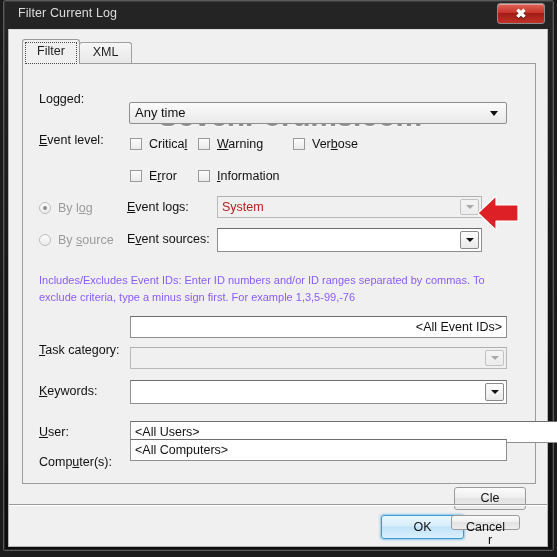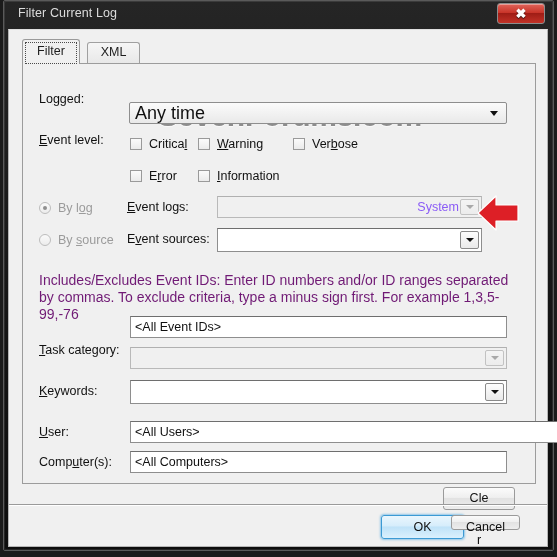--- a/index.html
+++ b/index.html
@@ -124,21 +124,21 @@
     z-index: 3;
   }
   .tab.active span { line-height: 22px; text-align: center; }
   .tab-focus {
     position: absolute;
     left: 2px; top: 2px; right: 2px; bottom: 0px;
     border: 1px dotted #4a4a4a;
     pointer-events: none;
   }
   #tab-filter { left: 0px; width: 58px; }
-  #tab-xml    { left: 57px; width: 53px; margin-left: 8px; }
+  #tab-xml    { left: 57px; width: 53px; }
 
   
   .tabpanel {
     position: absolute;
     left: 13px; top: 33px;
     width: 514px; height: 421px;
     box-sizing: border-box;
     background: #f0f0f0;
     border: 1px solid #9c9c9c;
     border-top-color: #9c9c9c;
@@ -182,21 +182,21 @@
     line-height: 21px;
     white-space: nowrap;
     overflow: hidden;
   }
   .field.noarrow .val { right: 4px; }
   .field.disabled {
     background: #f0f0f0;
     border-color: #b9b9b9;
     border-top-color: #b0b0b0;
   }
-  .field.disabled .val { color: #8b5cf6; text-align: right; }
+  .field.disabled .val { color: #b91c1c; }
 
   
   .combo-btn {
     position: absolute;
     right: 2px; top: 2px;
     width: 19px; bottom: 2px;
     box-sizing: border-box;
     background: linear-gradient(180deg,#fdfdfd 0%, #eaeaea 100%);
     border: 1px solid #8a8a8a;
     border-radius: 2px;
@@ -218,21 +218,21 @@
   }
   .caret.dim { border-top-color: #a9a9a9; }
 
   
   .combo-flat {
     position: absolute;
     box-sizing: border-box;
     background: linear-gradient(180deg,#fbfbfb 0%, #e9e9e9 100%);
     border: 1px solid #8e8e8e;
     border-radius: 2px;
-    font-size: 18px;
+    font-size: 13px;
     color: #101010;
     cursor: pointer;
   }
   .combo-flat .val {
     position: absolute;
     left: 5px; top: 0; right: 22px;
     line-height: 20px;
     white-space: nowrap;
     overflow: hidden;
   }
@@ -286,22 +286,22 @@
     left: 3px; top: 3px;
     width: 4px; height: 4px;
     border-radius: 50%;
     background: #8f8f8f;
   }
   .rad .txt { position: absolute; left: 19px; top: 0; line-height: 16px; }
 
   
   .helptext {
     position: absolute;
-    font-size: 14px;
-    color: #701a75;
+    font-size: 11px;
+    color: #8b5cf6;
     line-height: 17px;
   }
 
   
   .btn {
     position: absolute;
     box-sizing: border-box;
     background: linear-gradient(180deg,#fbfbfb 0%, #efefef 45%, #e2e2e2 50%, #ededed 100%);
     border: 1px solid #9a9a9a;
     border-radius: 3px;
@@ -412,21 +412,21 @@
         <div class="lbl" style="left:104px; top:168px;">E<span class="acc">v</span>ent sources:</div>
         <div class="field" style="left:194px; top:164px; width:265px; height:24px;">
           <div class="val"></div>
           <div class="combo-btn">
             <span class="caret"></span>
           </div>
         </div>
 
         <div class="helptext" style="left:16px; top:208px; width:484px;">Includes/Excludes Event IDs: Enter ID numbers and/or ID ranges separated by commas. To exclude criteria, type a minus sign first. For example 1,3,5-99,-76</div>
 
-        <div class="field noarrow" style="left:107px; top:252px; width:377px; height:22px;">
+        <div class="field noarrow" style="left:107px; top:252px; width:377px; height:22px;text-align:right;">
           <div class="val">&lt;All Event IDs&gt;</div>
         </div>
 
         <div class="lbl" style="left:16px; top:279px;"><span class="acc">T</span>ask category:</div>
         <div class="field disabled" style="left:107px; top:283px; width:377px; height:22px;">
           <div class="val"></div>
           <div class="combo-btn disabled">
             <span class="caret dim"></span>
           </div>
         </div>
@@ -438,25 +438,25 @@
             <span class="caret"></span>
           </div>
         </div>
 
         <div class="lbl" style="left:16px; top:361px;"><span class="acc">U</span>ser:</div>
         <div class="field noarrow" style="left:107px; top:357px; width:432px; height:22px;">
           <div class="val">&lt;All Users&gt;</div>
         </div>
 
         <div class="lbl" style="left:16px; top:391px;">Comp<span class="acc">u</span>ter(s):</div>
-        <div class="field noarrow" style="left:107px; top:387px; width:377px; height:22px;">
+        <div class="field noarrow" style="left:107px; top:375px; width:377px; height:22px;">
           <div class="val">&lt;All Computers&gt;</div>
         </div>
 
-        <div class="btn" style="left:420px; top:423px; width:72px; height:23px; line-height:21px;">
+        <div class="btn" style="left:431px; top:423px; width:72px; height:23px; line-height:21px;">
           <span>Cle<span class="acc">a</span>r</span>
         </div>
       </div>
 
       <div class="separator" style="left:0px; top:474px; width:538px;"></div>
 
       <div class="btn default" style="left:372px; top:485px; width:83px; height:24px; line-height:22px;">
         <span>OK</span>
       </div>
       <div class="btn" style="left:442px; top:485px; width:69px; height:15px; line-height:22px;">

